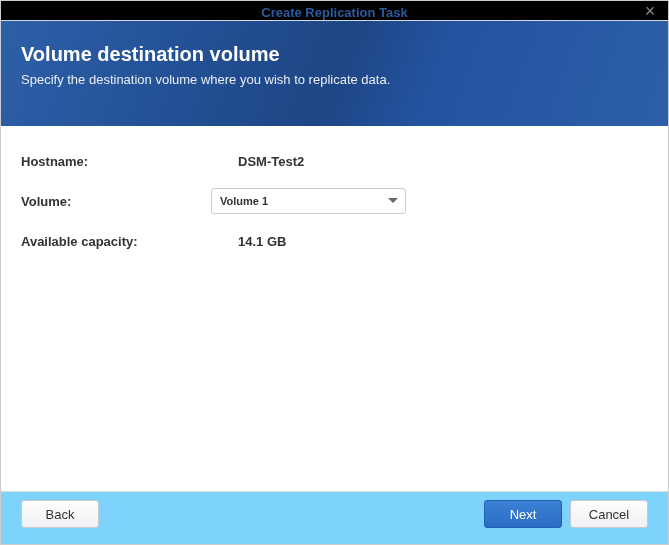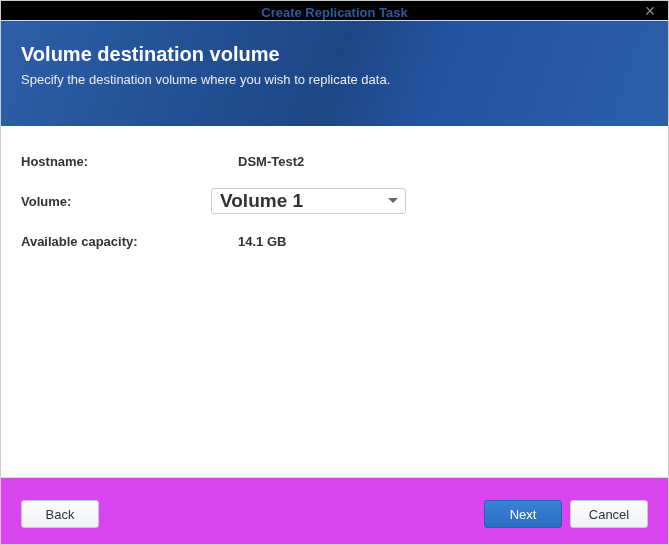--- a/index.html
+++ b/index.html
@@ -92,42 +92,42 @@
       position: relative;
       width: 195px;
     }
     .select-field {
       width: 100%;
       height: 26px;
       border: 1px solid #c8ccd4;
       border-radius: 3px;
       background: #fff;
       padding: 0 28px 0 8px;
-      font-size: 19px;
+      font-size: 11px;
       color: #333;
       display: flex;
       align-items: center;
       cursor: pointer;
     }
     .select-arrow {
       position: absolute;
       right: 8px;
       top: 50%;
       transform: translateY(-50%);
       pointer-events: none;
     }
     .select-arrow svg {
       display: block;
     }
     .footer {
       border-top: 1px solid #d8dbe0;
-      padding: 22px 20px 16px 20px;
-      display: flex;
-      align-items: center;
-      background: #d946ef;
+      padding: 8px 20px 16px 20px;
+      display: flex;
+      align-items: center;
+      background: #7dd3fc;
     }
     .btn {
       min-width: 78px;
       height: 28px;
       border-radius: 3px;
       font-size: 13px;
       cursor: pointer;
       border: 1px solid #c5cad1;
       background: linear-gradient(#fdfdfd, #f1f2f4);
       color: #333;

